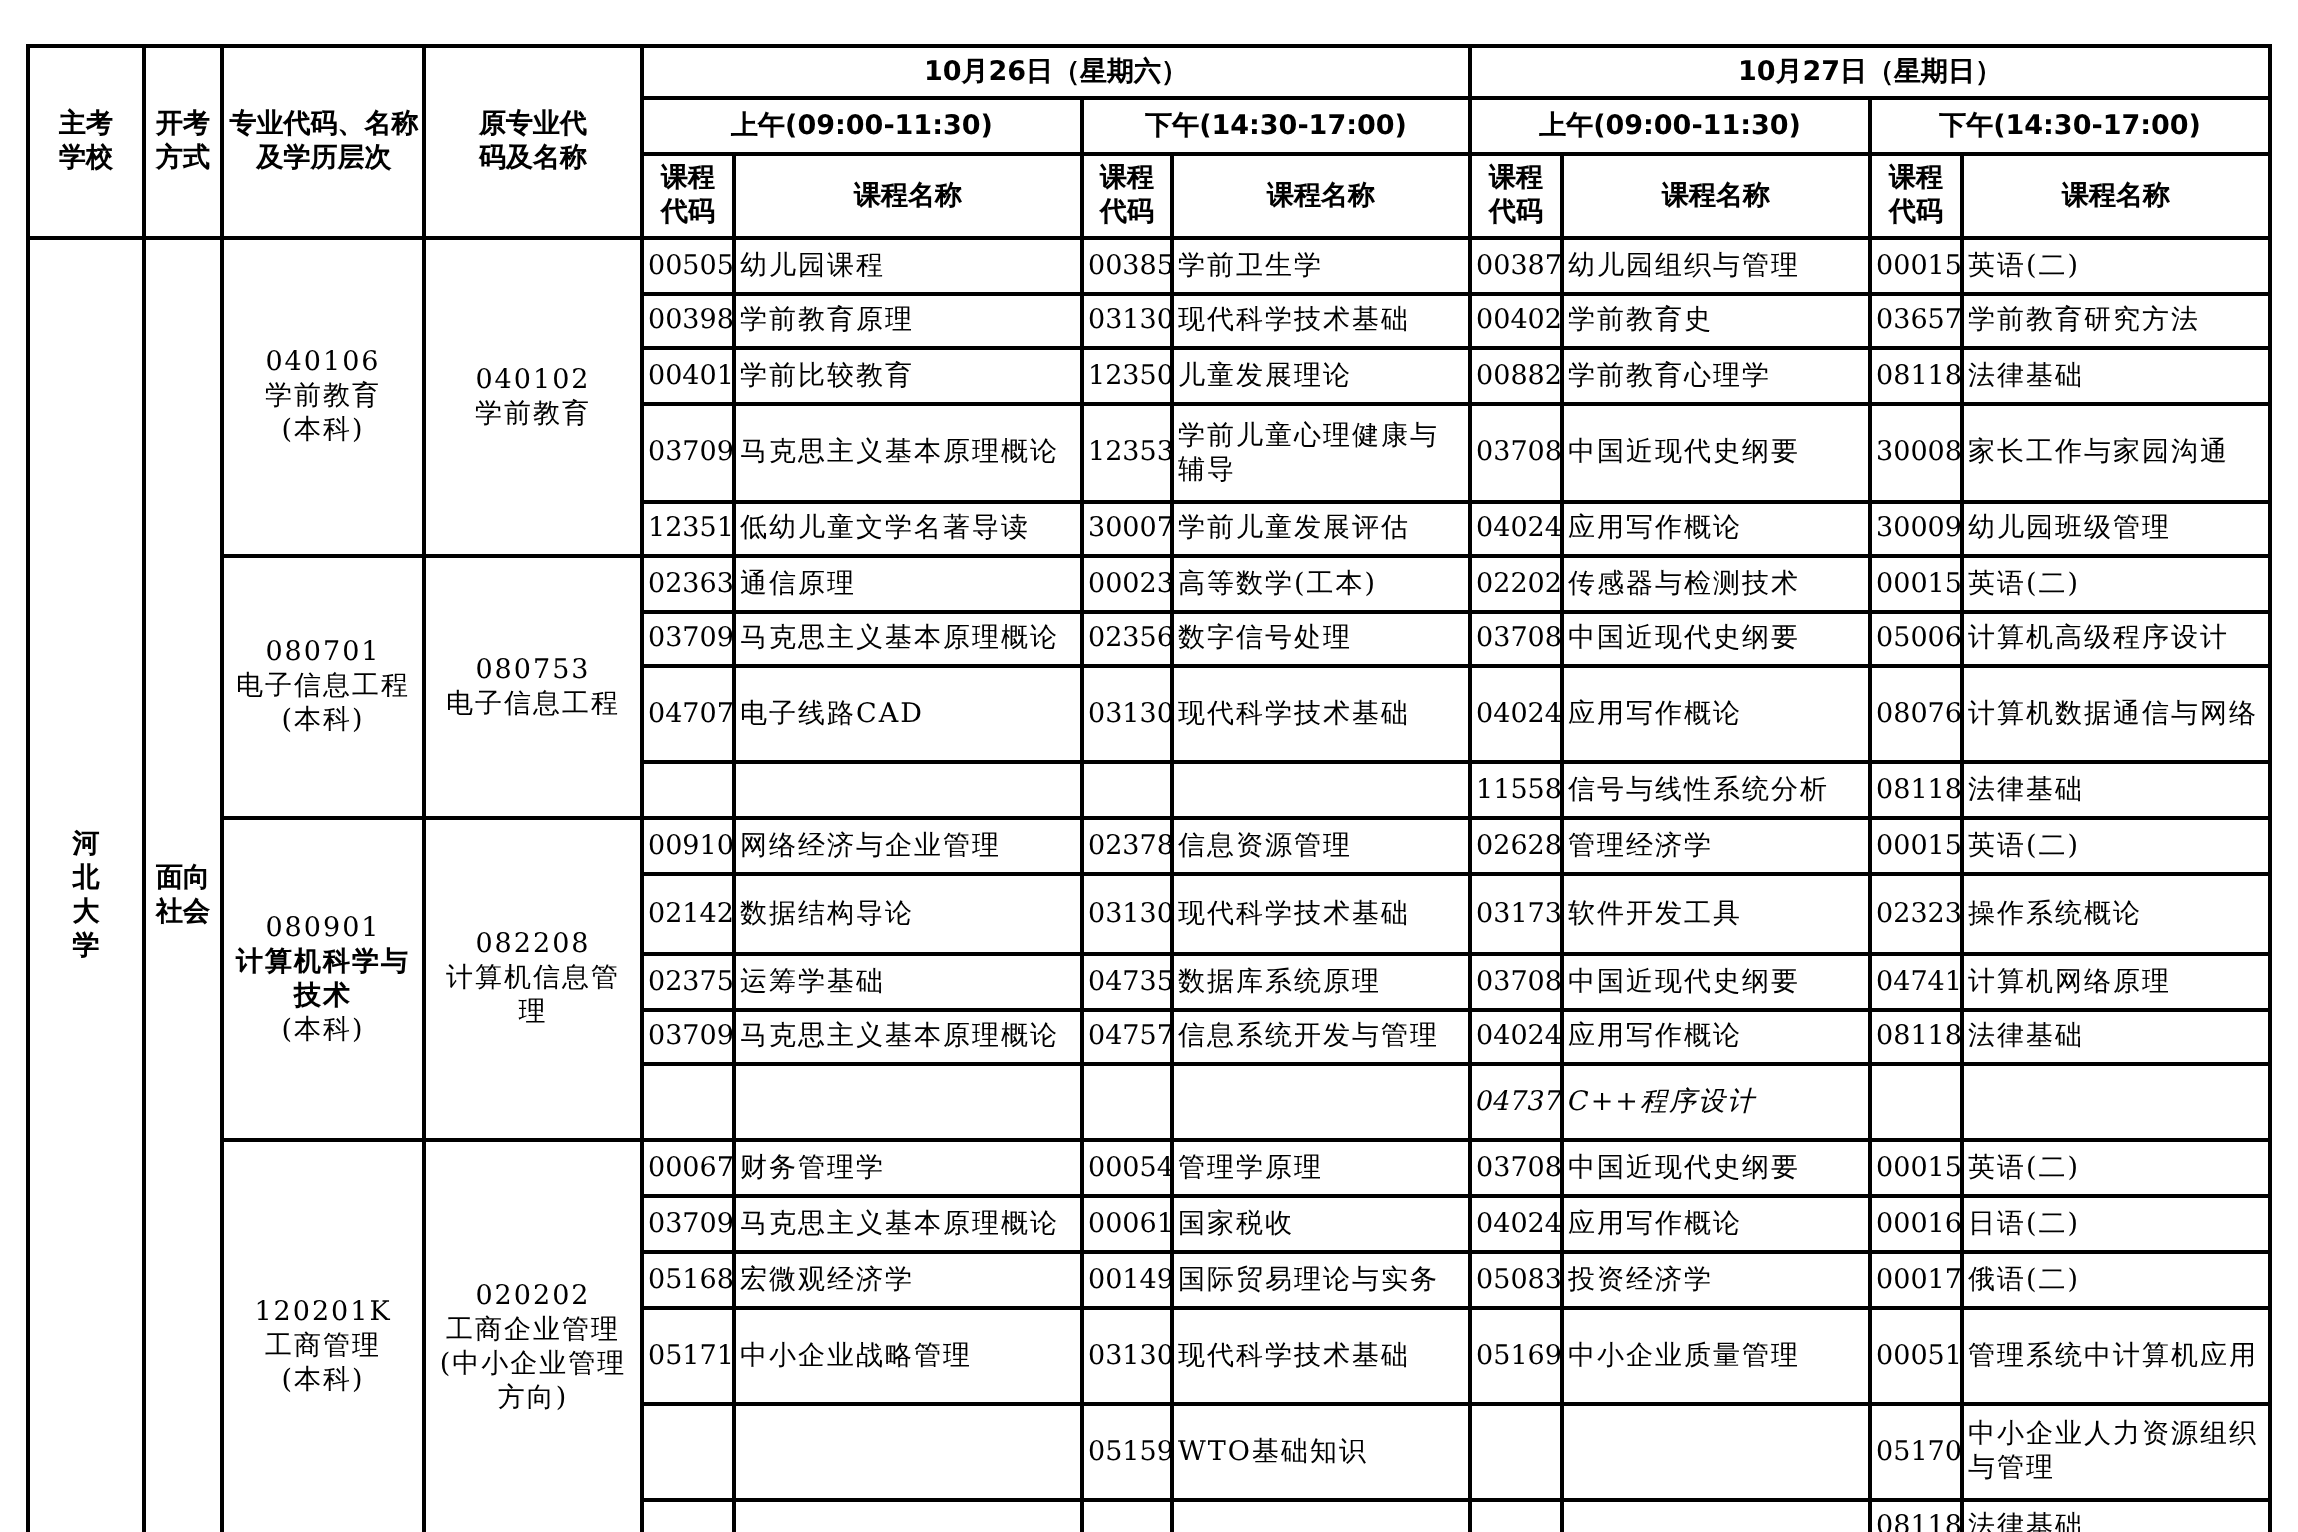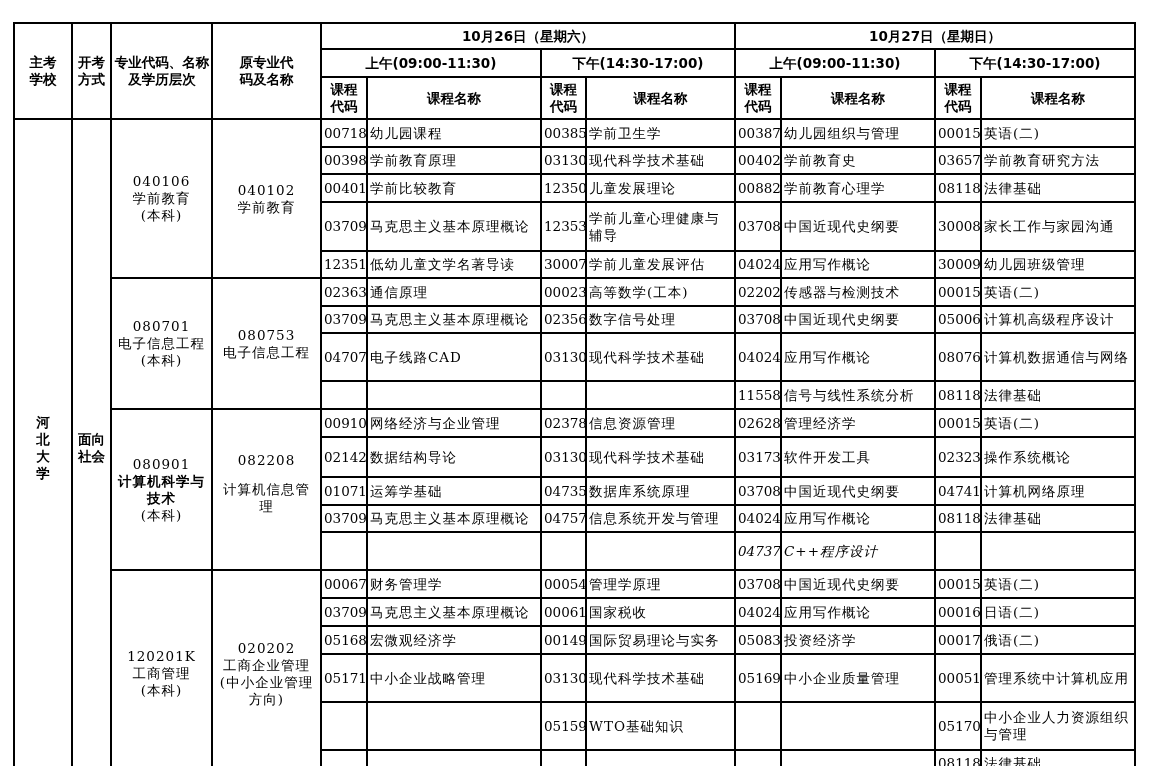--- a/index.html
+++ b/index.html
@@ -64,21 +64,21 @@
         <td rowspan="20" class="vert"><span style="display: inline-block; width: 30px;">面向社会</span></td>
         <td rowspan="5" class="major">
           <div>040106</div>
           <div style="width: 92px; margin: 0px auto;">学前教育</div>
           <div>(本科)</div>
         </td>
         <td rowspan="5" class="major">
           <div>040102</div>
           <div style="width: 100px; margin: 0px auto;">学前教育</div>
         </td>
-        <td class="code">00718</td>
+        <td class="code">00505</td>
         <td class="nm">幼儿园课程</td>
         <td class="code">00385</td>
         <td class="nm">学前卫生学</td>
         <td class="code">00387</td>
         <td class="nm">幼儿园组织与管理</td>
         <td class="code">00015</td>
         <td class="nm">英语(二)</td>
       </tr>
       <tr style="height: 27px;">
         <td class="code">00398</td>
@@ -170,21 +170,21 @@
         <td class="nm">法律基础</td>
       </tr>
       <tr style="height: 28px;">
         <td rowspan="5" class="major">
           <div>080901</div>
           <div style="width: 92px; margin: 0px auto; font-weight: bold;">计算机科学与技术</div>
           <div>(本科)</div>
         </td>
         <td rowspan="5" class="major">
           <div>082208</div>
-          <div style="width: 100px; margin: 12px auto;">计算机信息管理</div>
+          <div style="width: 100px; margin: 0px auto;">计算机信息管理</div>
         </td>
         <td class="code">00910</td>
         <td class="nm">网络经济与企业管理</td>
         <td class="code">02378</td>
         <td class="nm">信息资源管理</td>
         <td class="code">02628</td>
         <td class="nm">管理经济学</td>
         <td class="code">00015</td>
         <td class="nm">英语(二)</td>
       </tr>
@@ -192,21 +192,21 @@
         <td class="code">02142</td>
         <td class="nm">数据结构导论</td>
         <td class="code">03130</td>
         <td class="nm">现代科学技术基础</td>
         <td class="code">03173</td>
         <td class="nm">软件开发工具</td>
         <td class="code">02323</td>
         <td class="nm">操作系统概论</td>
       </tr>
       <tr style="height: 28px;">
-        <td class="code">01071</td>
+        <td class="code">02375</td>
         <td class="nm">运筹学基础</td>
         <td class="code">04735</td>
         <td class="nm">数据库系统原理</td>
         <td class="code">03708</td>
         <td class="nm">中国近现代史纲要</td>
         <td class="code">04741</td>
         <td class="nm">计算机网络原理</td>
       </tr>
       <tr style="height: 27px;">
         <td class="code">03709</td>

